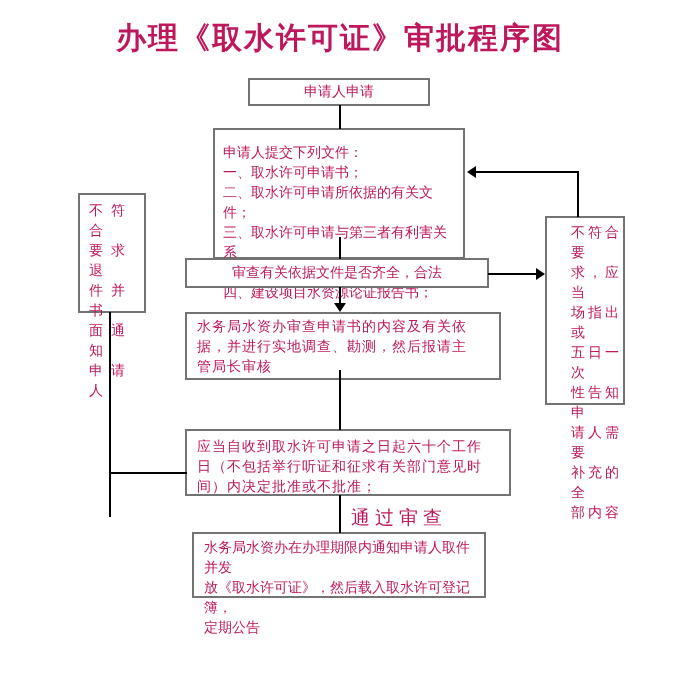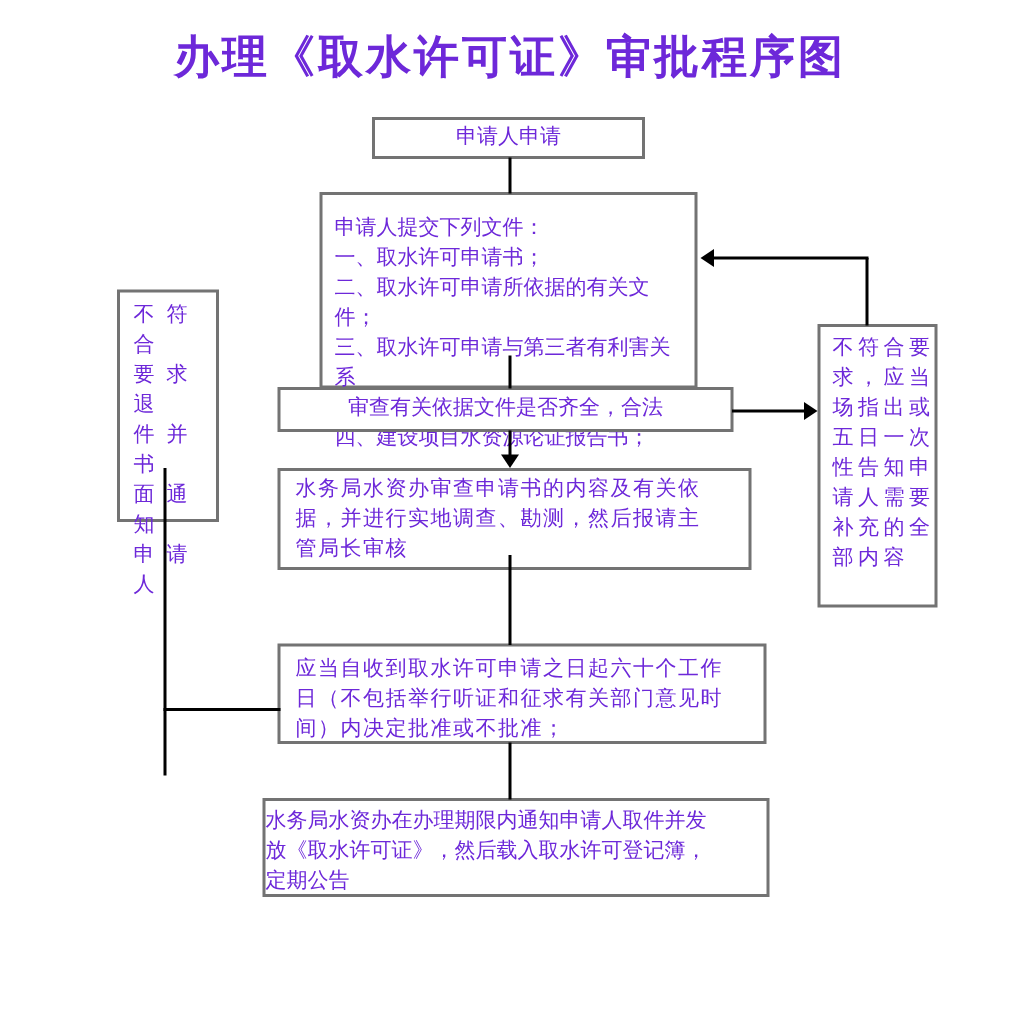--- a/index.html
+++ b/index.html
@@ -1,21 +1,21 @@
 <!DOCTYPE html>
 <html><head>
 <meta charset="utf-8">
 <style>
   html,body{margin:0;padding:0;background:#ffffff;}
   .canvas{
     position:relative;
     width:680px;height:684px;
     background:#ffffff;
     font-family:"Liberation Serif","DejaVu Serif",serif;
-    color:#6d28d9;
+    color:#be185d;
     overflow:hidden;
   }
   .title{
     position:absolute;left:0;top:18px;width:680px;
     text-align:center;
     font-size:30px;font-weight:bold;letter-spacing:2px;
     white-space:nowrap;
   }
   .fbox{
     position:absolute;
@@ -28,23 +28,23 @@
   .centered{
     display:flex;align-items:center;justify-content:center;
     white-space:nowrap;
   }
   
   .box-apply      {left:248px;top:78px; width:182px;height:28px;}
   .box-documents  {left:213px;top:128px;width:252px;height:131px;padding:13px 6px 0 8px;}
   .box-review     {left:185px;top:258px;width:304px;height:30px;}
   .box-investigate{left:185px;top:312px;width:316px;height:68px;padding:3px 6px 0 10px;letter-spacing:1px;}
   .box-decision   {left:185px;top:429px;width:326px;height:67px;padding:6px 8px 0 10px;letter-spacing:1px;}
-  .box-issue      {left:175px;top:532px;width:338px;height:66px;padding:4px 6px 0 0;}
-  .box-reject     {left:78px; top:193px;width:68px; height:155px;padding:6px 2px 0 9px;letter-spacing:8px;}
-  .box-supplement {left:545px;top:216px;width:80px; height:189px;padding:5px 0 0 8px;letter-spacing:3px;}
+  .box-issue      {left:192px;top:532px;width:294px;height:66px;padding:4px 6px 0 10px;}
+  .box-reject     {left:78px; top:193px;width:68px; height:120px;padding:6px 2px 0 9px;letter-spacing:8px;}
+  .box-supplement {left:545px;top:216px;width:80px; height:189px;padding:5px 0 0 24px;letter-spacing:3px;}
   
   .line{position:absolute;background:#000000;}
   .c-apply-docs     {left:339px;top:105px;width:2px;height:24px;}
   .c-docs-review    {left:339px;top:237px;width:2px;height:22px;}
   .c-review-invest  {left:339px;top:287px;width:2px;height:19px;}
   .c-invest-decision{left:339px;top:370px;width:2px;height:60px;}
   .c-decision-issue {left:339px;top:495px;width:2px;height:38px;}
   .c-reject-down    {left:109px;top:312px;width:2px;height:205px;}
   .c-reject-right   {left:109px;top:472px;width:78px;height:2px;}
   .c-review-supp    {left:488px;top:273px;width:51px;height:2px;}
@@ -103,20 +103,21 @@
 
   <div class="fbox box-supplement">不符合要
 求，应当
 场指出或
 五日一次
 性告知申
 请人需要
 补充的全
 部内容</div>
 
+  <div class="pass-label">通过审查</div>
 
   <div class="line c-apply-docs"></div>
   <div class="line c-docs-review"></div>
   <div class="line c-review-invest"></div>
   <div class="arrow a-down"></div>
   <div class="line c-invest-decision"></div>
   <div class="line c-decision-issue"></div>
   <div class="line c-reject-down"></div>
   <div class="line c-reject-right"></div>
   <div class="line c-review-supp"></div>

